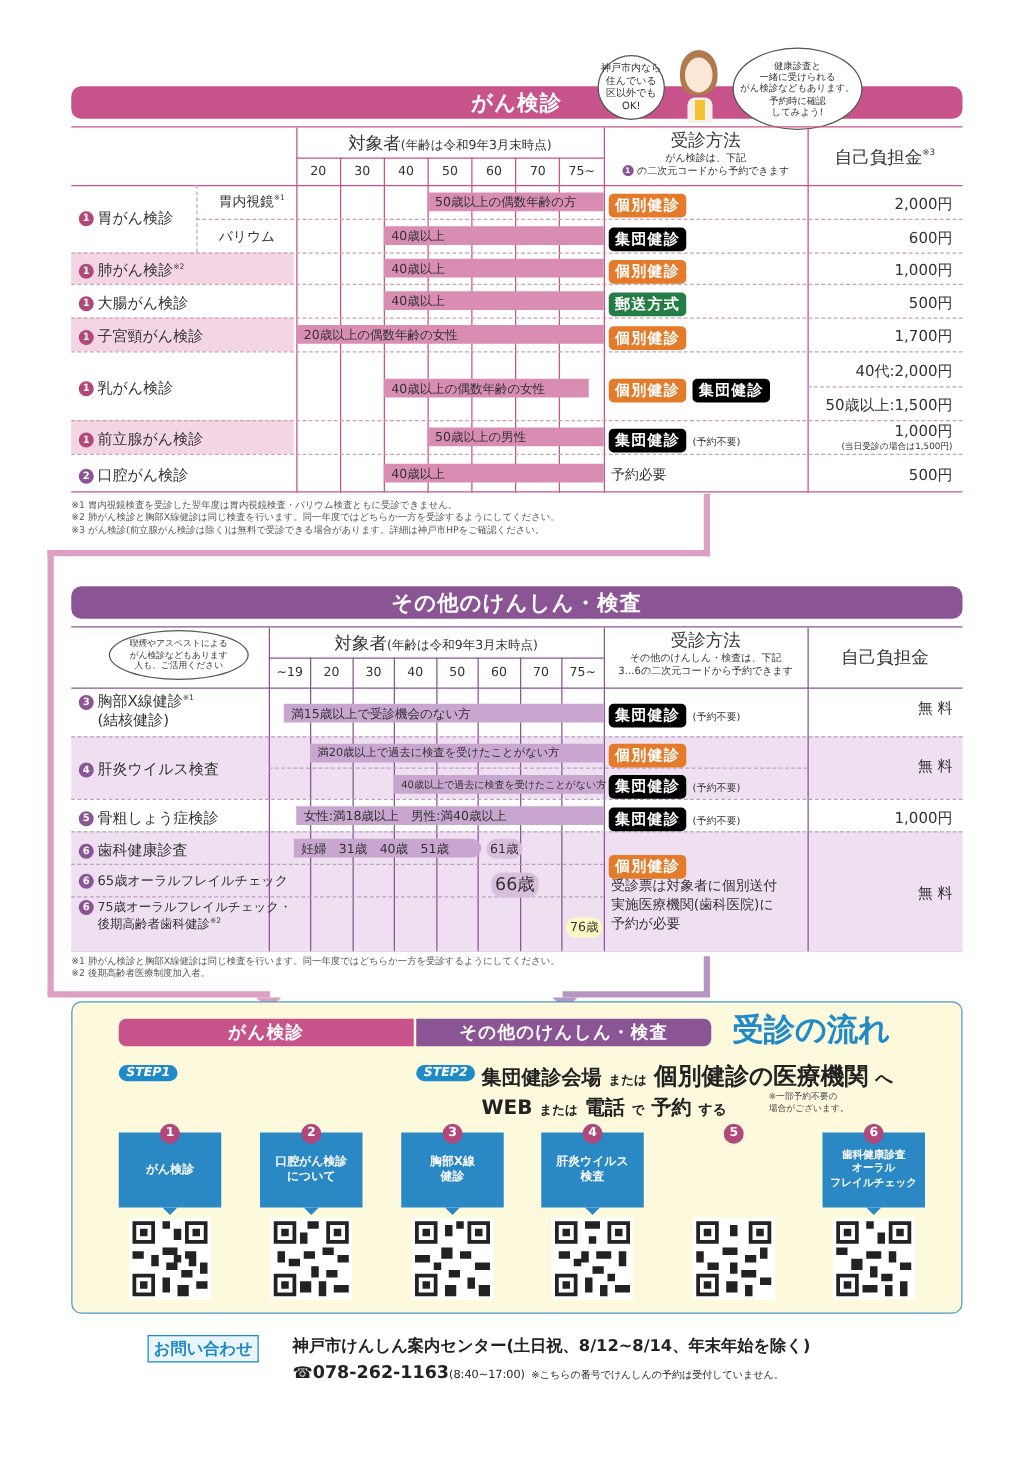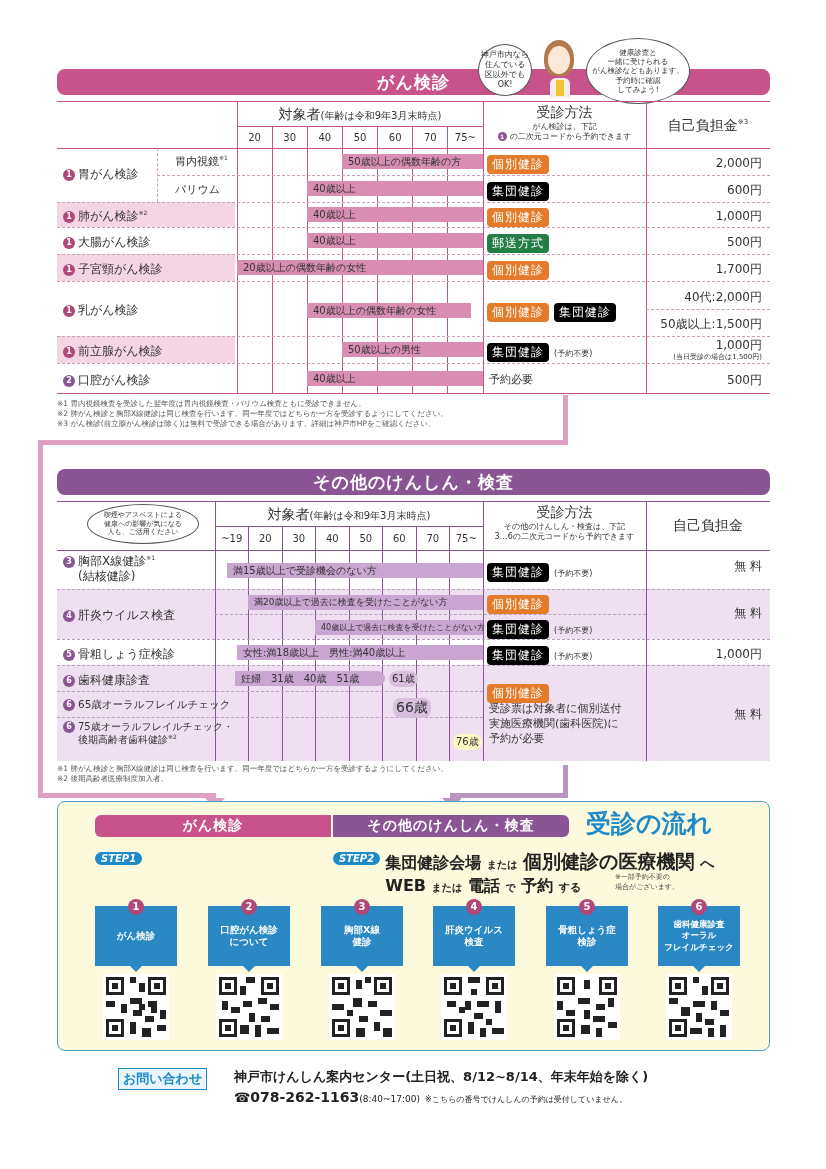--- a/index.html
+++ b/index.html
@@ -9,21 +9,21 @@
 .band.pink{background:#c8538a}
 .band.purple{background:#8a5495}
 .hdr-big{font-size:14px}
 .hdr-small{font-size:8px;line-height:1.2}
 .num{display:inline-block;width:12px;height:12px;border-radius:50%;color:#fff;font-size:8px;line-height:12px;text-align:center;margin-right:3px;font-weight:bold;vertical-align:middle}
 .n-pink{background:#b0487a}
 .n-purple{background:#8a5495}
 .agebar{position:absolute;height:15px;font-size:10px;color:#333;display:flex;align-items:center;padding-left:6px;white-space:nowrap}
 .bar-pink{background:#d98db3}
 .bar-purple{background:#c8a6cf}
-.badge{display:inline-block;color:#fff;font-weight:normal;font-size:12px;padding:1px 5px;border-radius:4px;letter-spacing:1px}
+.badge{display:inline-block;color:#fff;font-weight:bold;font-size:12px;padding:1px 5px;border-radius:4px;letter-spacing:1px}
 .b-orange{background:#e37b2a}
 .b-blue{background:#000000}
 .b-green{background:#237d45}
 .note{font-size:7.5px;color:#555;line-height:1.35}
 .fee{text-align:right;font-size:12px}
 .pinkrow{background:#f4d5e4}
 .purprow{background:#eee0f0}
 .qrbox{position:absolute;width:82px;height:60px;background:#2a88c4;color:#fff;font-size:9.5px;display:flex;align-items:center;justify-content:center;text-align:center;line-height:1.3;font-weight:bold}
 .qrbox:after{content:"";position:absolute;bottom:-6px;left:35px;border-left:6px solid transparent;border-right:6px solid transparent;border-top:6px solid #2a88c4}
 .qrnum{position:absolute;width:16px;height:16px;border-radius:50%;background:#b0487a;color:#fff;font-size:10px;text-align:center;line-height:16px;font-weight:bold}
@@ -158,21 +158,21 @@
 
 <div class="band purple" style="left:57px;top:469px;width:713px">
     <span>その他のけんしん・検査</span>
   </div>
 
 <div class="abs" style="left:57px;top:501px;width:713px;height:260px;border-top:1px solid #8a5495;border-bottom:1px solid #8a5495">
   <div class="abs purprow" style="left:0;top:87px;width:713px;height:50px"></div>
   <div class="abs purprow" style="left:0;top:163px;width:713px;height:96px"></div>
 
   <div class="bubble" style="left:30px;top:2px;width:112px;height:40px;border-radius:50%;white-space:pre-line;font-size:7px"><span>喫煙やアスベストによる
-健康への影響が気になる
+がん検診などもあります
 人も、ご活用ください</span></div>
 
   <div class="abs hdr-big" style="left:158px;top:4px;width:268px;text-align:center"><span>対象者</span><span style="font-size:10px">(年齢は令和9年3月末時点)</span></div>
   <div class="abs" style="left:426px;top:2px;width:163px;text-align:center">
     <div class="hdr-big">受診方法</div>
     <div class="hdr-small">その他のけんしん・検査は、下記</div>
     <div class="hdr-small">3…6の二次元コードから予約できます</div>
   </div>
   <div class="abs hdr-big" style="left:589px;top:15px;width:124px;text-align:center">自己負担金</div>
 
@@ -275,22 +275,20 @@
   <div class="qrnum" style="left:70px;top:97px">1</div>
   <div class="qrbox" style="left:150px;top:104px;white-space:pre-line">口腔がん検診
 について</div>
   <div class="qrnum" style="left:183px;top:97px">2</div>
   <div class="qrbox" style="left:263px;top:104px;white-space:pre-line">胸部X線
 健診</div>
   <div class="qrnum" style="left:296px;top:97px">3</div>
   <div class="qrbox" style="left:375px;top:104px;white-space:pre-line">肝炎ウイルス
 検査</div>
   <div class="qrnum" style="left:408px;top:97px">4</div>
-  <div class="qrbox" style="left:488px;top:104px;white-space:pre-line">骨粗しょう症
-検診</div>
   <div class="qrnum" style="left:521px;top:97px">5</div>
   <div class="qrbox" style="left:600px;top:104px;white-space:pre-line;font-size:8.5px">歯科健康診査
 オーラル
 フレイルチェック</div>
   <div class="qrnum" style="left:633px;top:97px">6</div>
 
   <svg class="abs" style="left:45px;top:172px" width="66" height="66" viewBox="0 0 22 22">
       <rect width="22" height="22" fill="#fff"></rect>
       <rect x="1" y="1" width="6" height="6" fill="#222"></rect>
       <rect x="2" y="2" width="4" height="4" fill="#fff"></rect>

